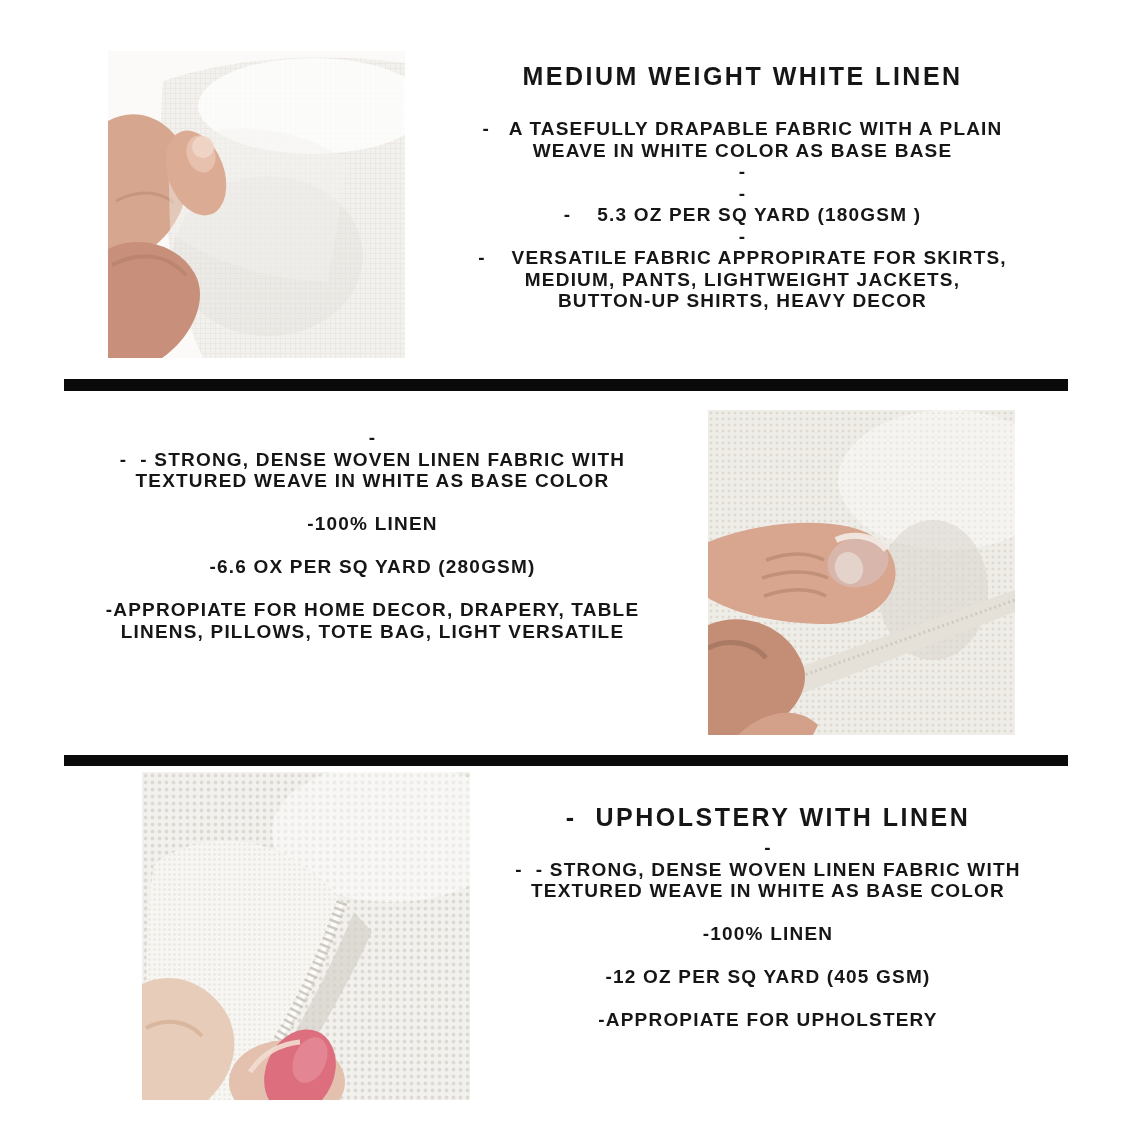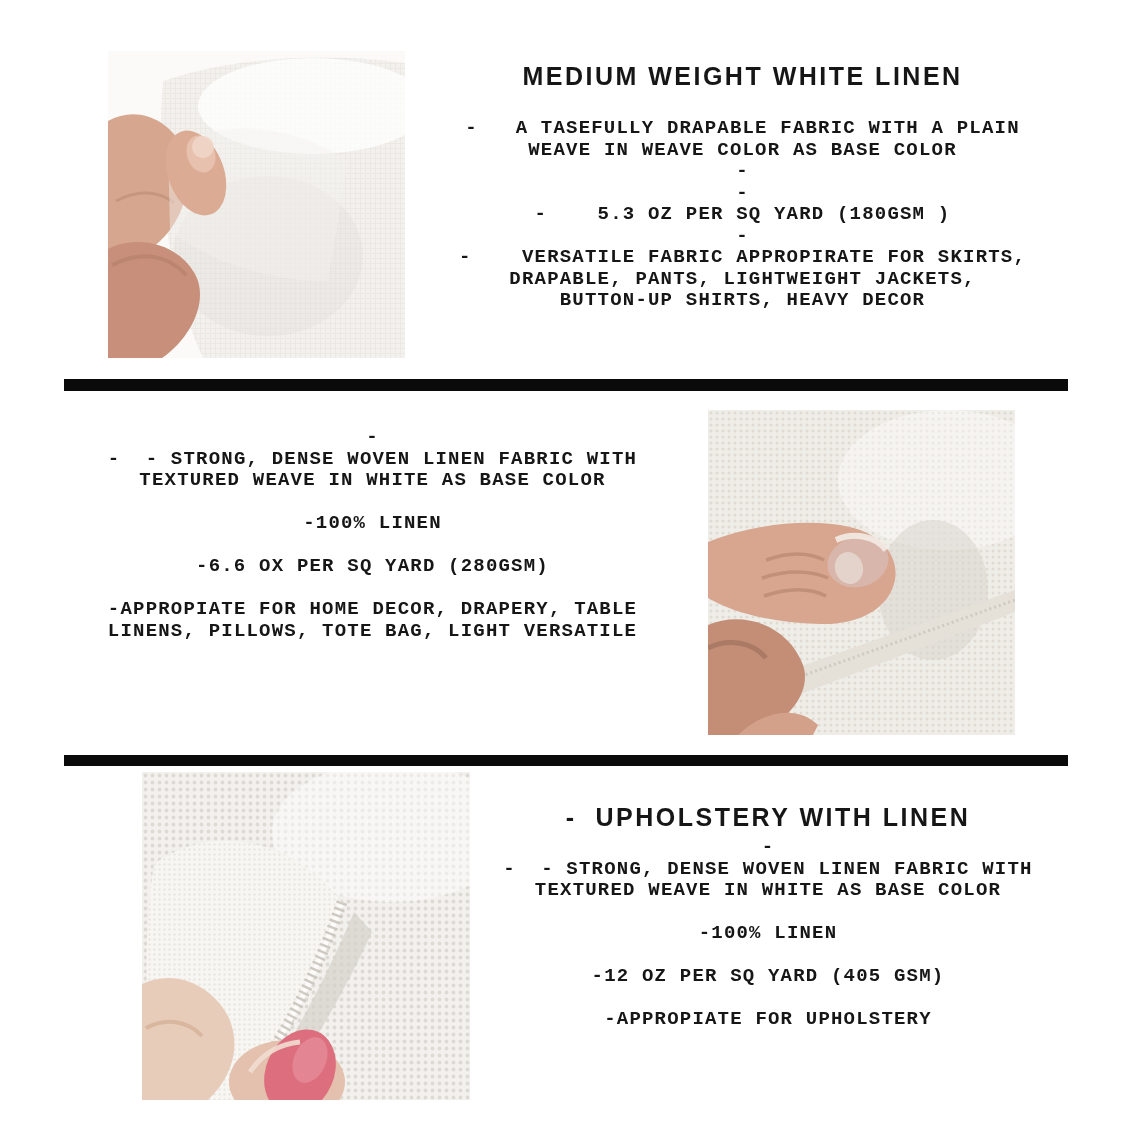--- a/index.html
+++ b/index.html
@@ -7,21 +7,21 @@
     position:relative;width:1134px;height:1134px;background:#ffffff;
     font-family:"Liberation Sans","DejaVu Sans",sans-serif;
     font-weight:bold;color:#161616;overflow:hidden;
   }
   .photo{position:absolute;}
   .photo svg{display:block;width:100%;height:100%;}
   .tcol{position:absolute;text-align:center;}
   .sec-title{font-size:25px;line-height:28px;letter-spacing:2.5px;white-space:pre;}
   .body{margin-top:28px;}
   .body.tight{margin-top:6px;}
-  .line{font-size:19px;line-height:21.5px;min-height:21.5px;letter-spacing:1.2px;white-space:pre;font-family:Liberation Mono, monospace;}
+  .line{font-size:19px;line-height:21.5px;min-height:21.5px;letter-spacing:1.2px;white-space:pre;}
   .t1{left:420px;top:62px;width:645px;}
   .t2{left:50px;top:421px;width:645px;}
   .t3{left:468px;top:803px;width:600px;}
   .bar{position:absolute;left:64px;width:1004px;background:#0a0a0a;}
   .bar1{top:379px;height:12px;}
   .bar2{top:755px;height:11px;}
   .p1{left:108px;top:51px;width:297px;height:307px;}
   .p2{left:708px;top:410px;width:307px;height:325px;}
   .p3{left:142px;top:772px;width:328px;height:328px;}
 </style>
@@ -50,27 +50,27 @@
       <ellipse cx="88" cy="122" rx="28" ry="44" fill="#dcab94" transform="rotate(-20 88 122)"></ellipse>
       <ellipse cx="93" cy="103" rx="14" ry="19" fill="#e8c0ae" transform="rotate(-18 93 103)"></ellipse>
       <ellipse cx="95" cy="96" rx="11" ry="11" fill="#f0d6c8" opacity="0.85" transform="rotate(-18 95 96)"></ellipse>
     </svg>
   </div>
 
   <div class="tcol t1">
     <div class="sec-title">MEDIUM WEIGHT WHITE LINEN</div>
     <div class="body">
       <div class="line">-   A TASEFULLY DRAPABLE FABRIC WITH A PLAIN</div>
-      <div class="line">WEAVE IN WEAVE COLOR AS BASE COLOR</div>
+      <div class="line">WEAVE IN WHITE COLOR AS BASE BASE</div>
       <div class="line">-</div>
       <div class="line">-</div>
       <div class="line">-    5.3 OZ PER SQ YARD (180GSM )</div>
       <div class="line">-</div>
       <div class="line">-    VERSATILE FABRIC APPROPIRATE FOR SKIRTS,</div>
-      <div class="line">DRAPABLE, PANTS, LIGHTWEIGHT JACKETS,</div>
+      <div class="line">MEDIUM, PANTS, LIGHTWEIGHT JACKETS,</div>
       <div class="line">BUTTON-UP SHIRTS, HEAVY DECOR</div>
     </div>
   </div>
 
   <div class="bar bar1"></div>
 
   <div class="tcol t2">
     <div class="body tight">
       <div class="line">-</div>
       <div class="line">-  - STRONG, DENSE WOVEN LINEN FABRIC WITH</div>

